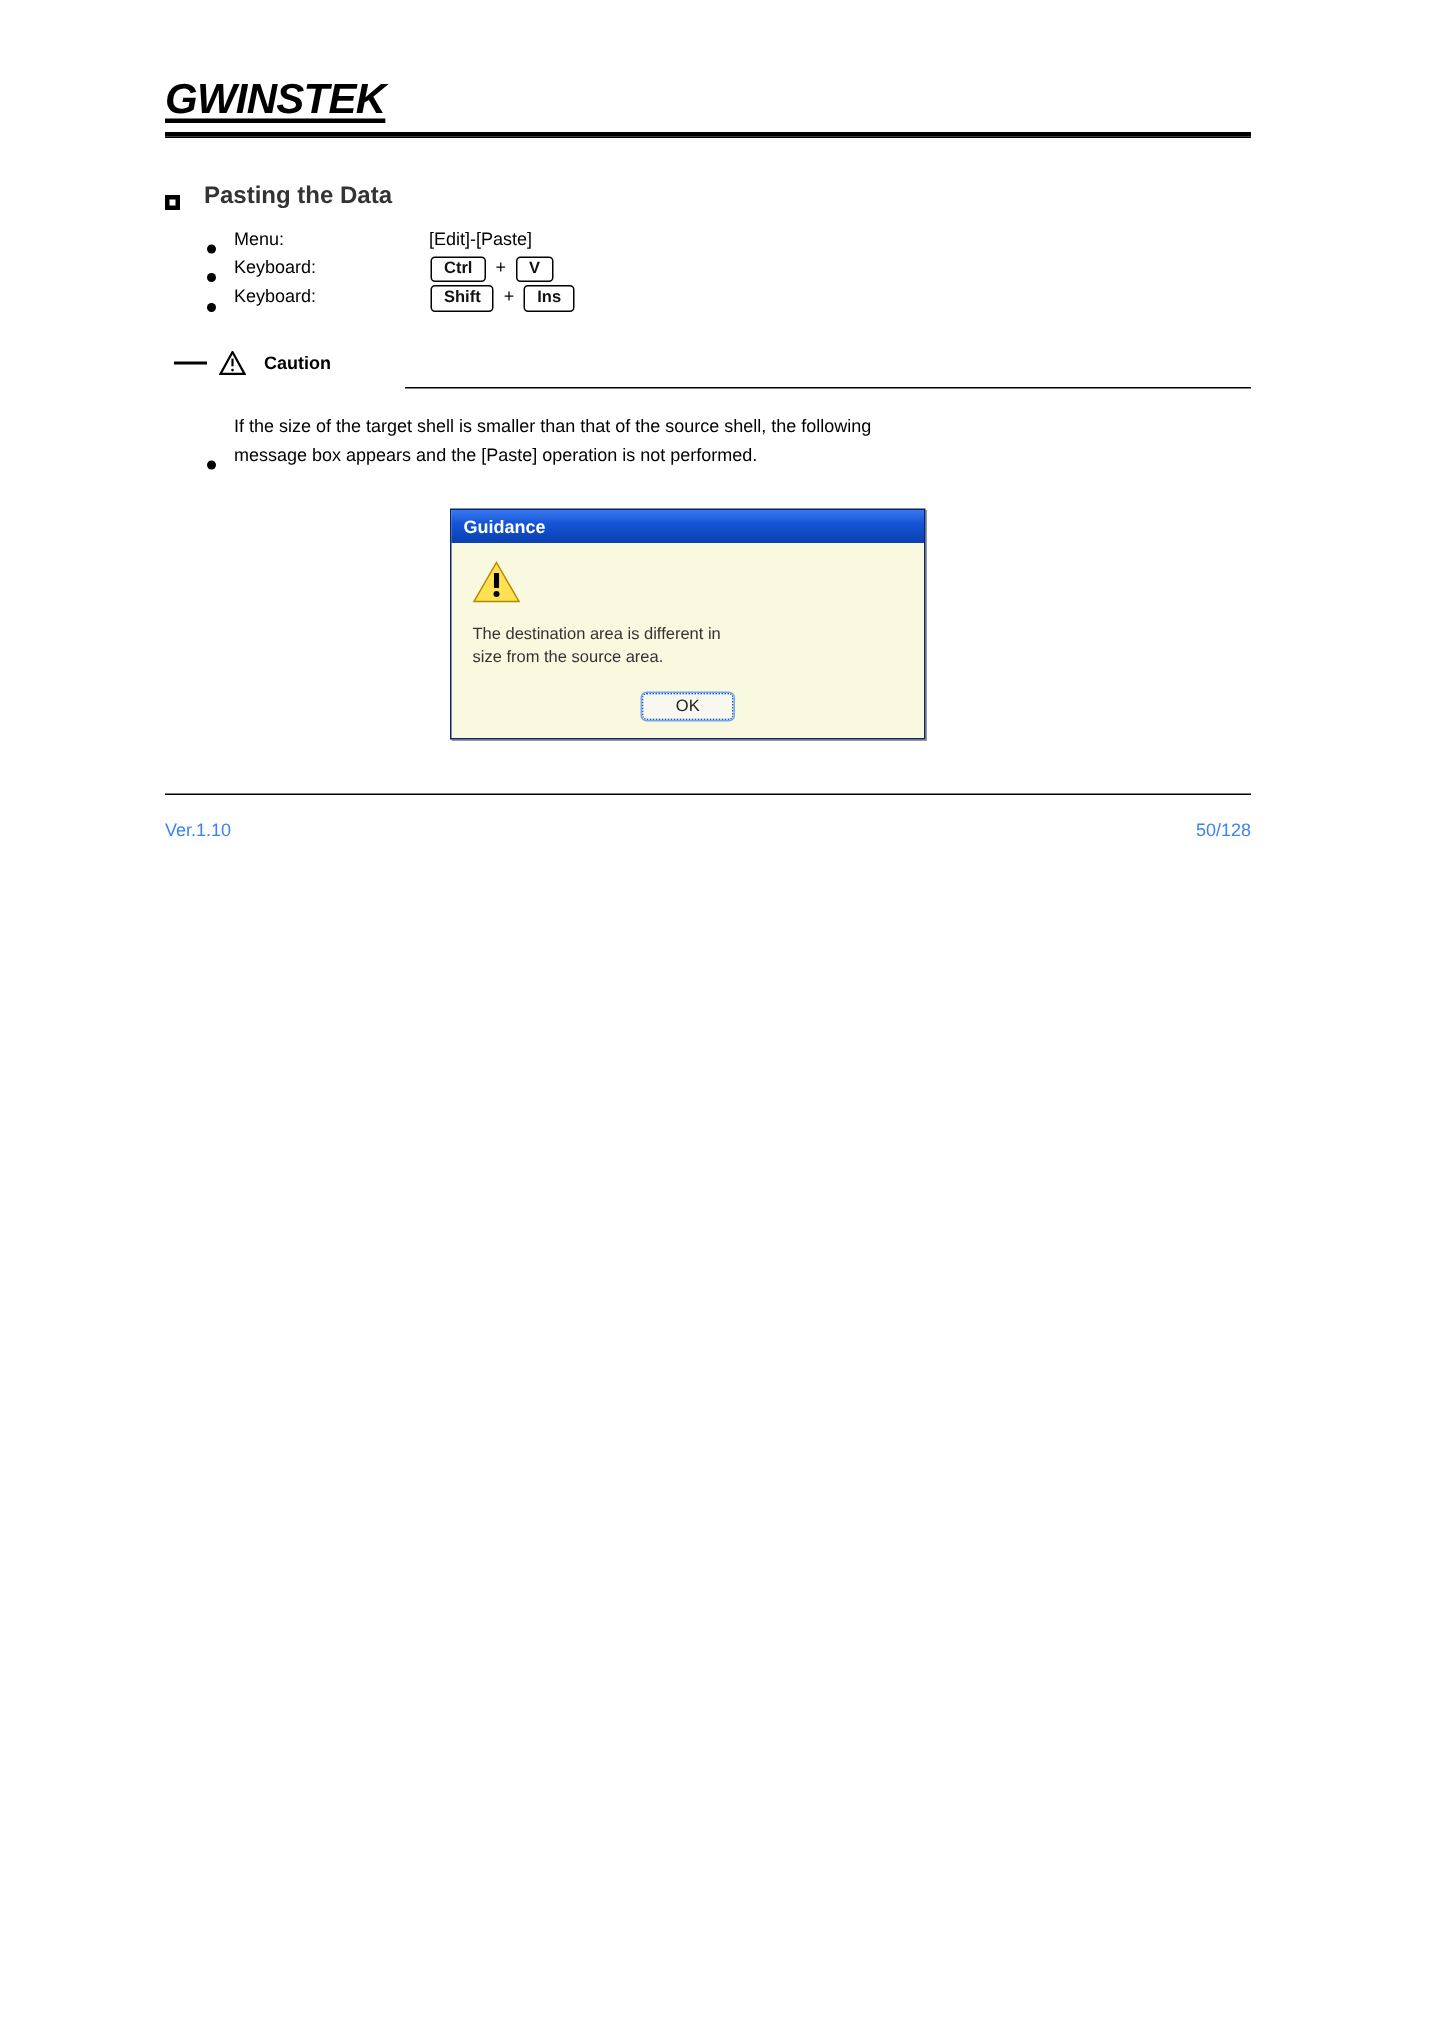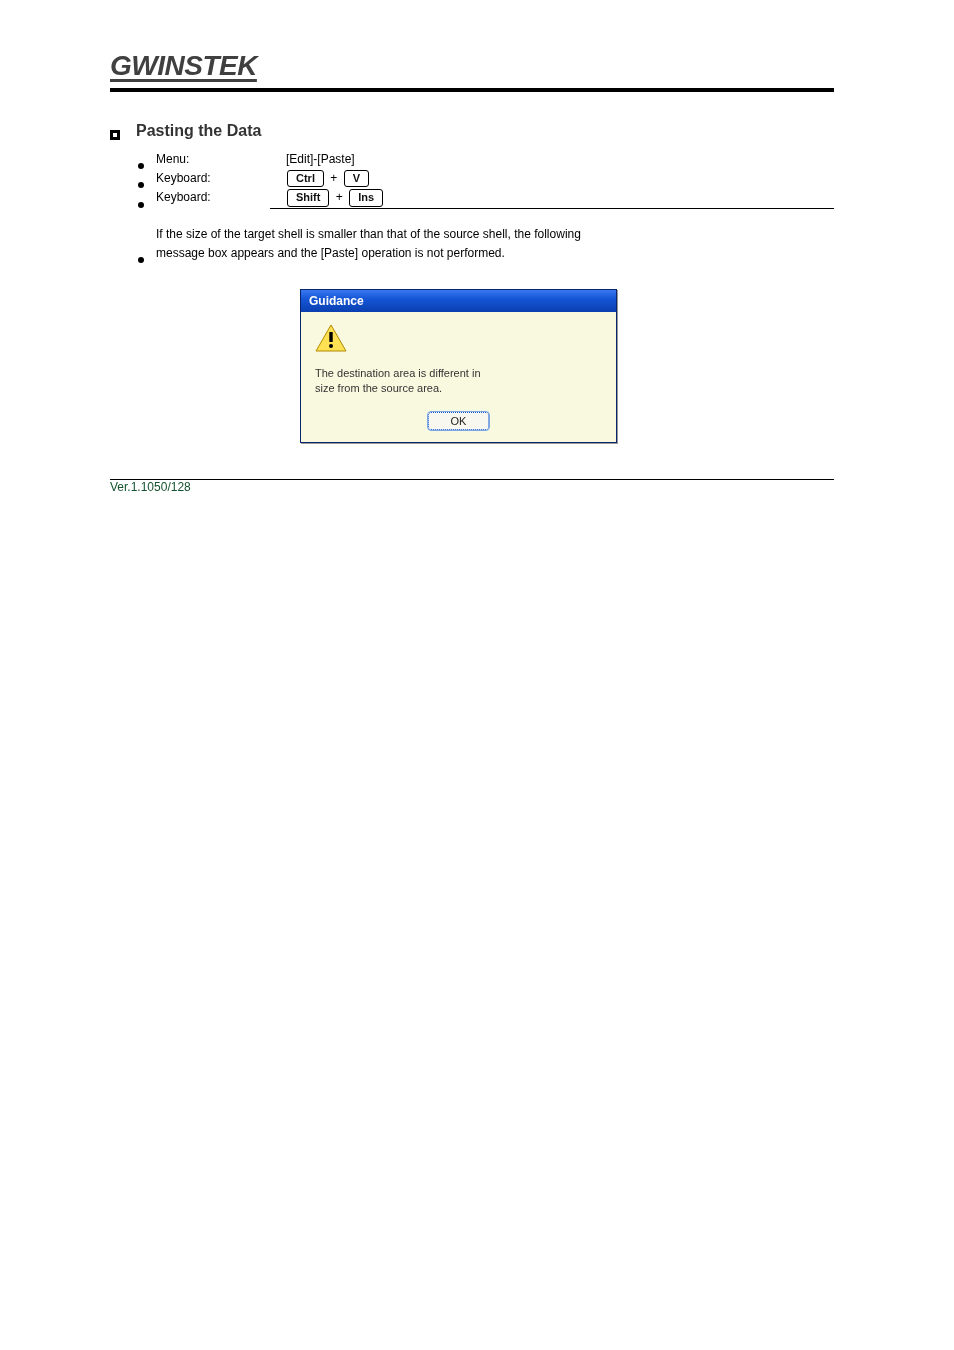--- a/index.html
+++ b/index.html
@@ -16,21 +16,21 @@
   }
   .header-bar {
     padding-bottom: 4px;
   }
   .logo {
     font-family: Arial, sans-serif;
     font-size: 28px;
     font-weight: 800;
     font-style: italic;
     letter-spacing: -0.5px;
-    color: #404040;
+    color: #000000;
     text-decoration: underline;
     text-decoration-thickness: 3px;
     text-underline-offset: 4px;
   }
   .double-rule {
     border-top: 3px solid #000;
     border-bottom: 1px solid #000;
     height: 4px;
     margin-top: 2px;
     margin-bottom: 30px;
@@ -164,25 +164,25 @@
     border-radius: 3px;
     color: #222;
     cursor: pointer;
   }
   .foot-rule {
     border-top: 1px solid #000;
     margin-top: 30px;
   }
   .footer {
     display: flex;
-    justify-content: flex-start;
-    font-family: Verdana, Geneva, sans-serif;
-    font-size: 12px;
-    margin-top: 0;
-    color: #14532d;
+    justify-content: space-between;
+    font-family: Verdana, Geneva, sans-serif;
+    font-size: 12px;
+    margin-top: 16px;
+    color: #3b82f6;
   }
 </style>
 </head>
 <body>
 
 <div class="page">
   <div class="header-bar">
     <span class="logo">GWINSTEK</span>
   </div>
   <div class="double-rule"></div>
@@ -211,20 +211,31 @@
   <div class="bullet-row">
     <span class="dot"></span>
     <span class="b-label">Keyboard:</span>
     <span>
       <span class="keycap">Shift</span>
       <span class="plus">+</span>
       <span class="keycap">Ins</span>
     </span>
   </div>
 
+  <div class="caution-row">
+    <span class="caution-line"></span>
+    <span class="caution-tri">
+      <svg viewBox="0 0 24 22" width="18" height="16">
+        <polygon points="12,1 23,21 1,21" fill="none" stroke="#000" stroke-width="2"></polygon>
+        <line x1="12" y1="7" x2="12" y2="14" stroke="#000" stroke-width="2"></line>
+        <circle cx="12" cy="17.5" r="1.2" fill="#000"></circle>
+      </svg>
+    </span>
+    <span class="caution-word">Caution</span>
+  </div>
   <div class="caution-sep"></div>
 
   <div class="bullet-row note-text">
     <span class="dot"></span>
     <span>
       <span>If the size of the target shell is smaller than that of the source shell, the following</span><br>
       <span>message box appears and the [Paste] operation is not performed.</span>
     </span>
   </div>
 

